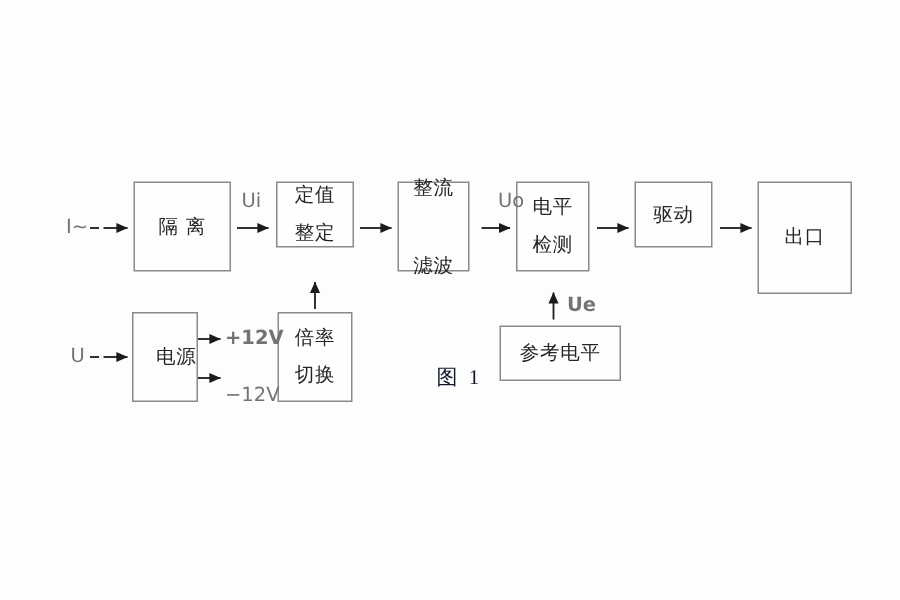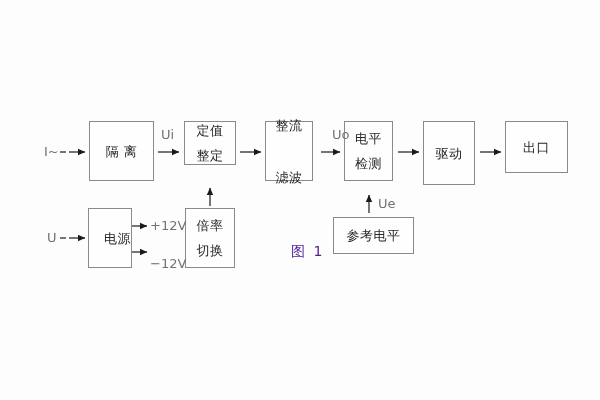--- a/index.html
+++ b/index.html
@@ -38,24 +38,25 @@
   .box span { display: block; line-height: 25px; white-space: nowrap; }
   .lbl {
     position: absolute;
     color: #737373;
     font-size: 13px;
     white-space: nowrap;
     line-height: 14px;
   }
   .caption {
     position: absolute;
-    color: #4c1d95;
+    color: #0f172a;
     font-size: 14px;
     letter-spacing: 2px;
     white-space: nowrap;
+    font-family: Liberation Serif, serif;
   }
 </style>
 </head>
 <body>
 
 <div class="stage">
 
   <svg class="arrows" viewBox="0 0 600 400">
     <defs>
       <marker id="ah" markerUnits="userSpaceOnUse" markerWidth="8" markerHeight="8" viewBox="0 0 8 8" refX="7.4" refY="4" orient="auto">
@@ -90,41 +91,41 @@
     <span>整定</span>
   </div>
   <div class="box" style="left:265px; top:121px; width:48px; height:60px;gap:27px;">
     <span>整流</span>
     <span>滤波</span>
   </div>
   <div class="box" style="left:344px; top:121px; width:49px; height:60px;">
     <span>电平</span>
     <span>检测</span>
   </div>
-  <div class="box" style="left:423px; top:121px; width:52px; height:64px;">
+  <div class="box" style="left:423px; top:121px; width:52px; height:44px;">
     <span>驱动</span>
   </div>
-  <div class="box" style="left:505px; top:121px; width:63px; height:52px;justify-content:center;">
+  <div class="box" style="left:505px; top:121px; width:63px; height:75px;justify-content:center;">
     <span>出口</span>
   </div>
 
   <div class="box" style="left:88px; top:208px; width:44px; height:60px;align-items:flex-end;">
     <span>电源</span>
   </div>
   <div class="box" style="left:333px; top:217px; width:81px; height:37px;">
     <span>参考电平</span>
   </div>
   <div class="box" style="left:185px; top:208px; width:50px; height:60px;">
     <span>倍率</span>
     <span>切换</span>
   </div>
 
   <div class="lbl" style="left:44px; top:145px;">I~</div>
   <div class="lbl" style="left:47px; top:231px;">U</div>
   <div class="lbl" style="left:161px; top:128px;">Ui</div>
   <div class="lbl" style="left:332px; top:128px;">Uo</div>
-  <div class="lbl" style="left:378px; top:197px;">Ue</div>
-  <div class="lbl" style="left:150px; top:219px;">+12V</div>
+  <div class="lbl" style="left:378px; top:197px;font-weight:bold;">Ue</div>
+  <div class="lbl" style="left:150px; top:219px;font-weight:bold;">+12V</div>
   <div class="lbl" style="left:150px; top:257px;">−12V</div>
 
   <div class="caption" style="left:291px; top:243px;">图 1</div>
 
 </div>
 
 </body></html>

